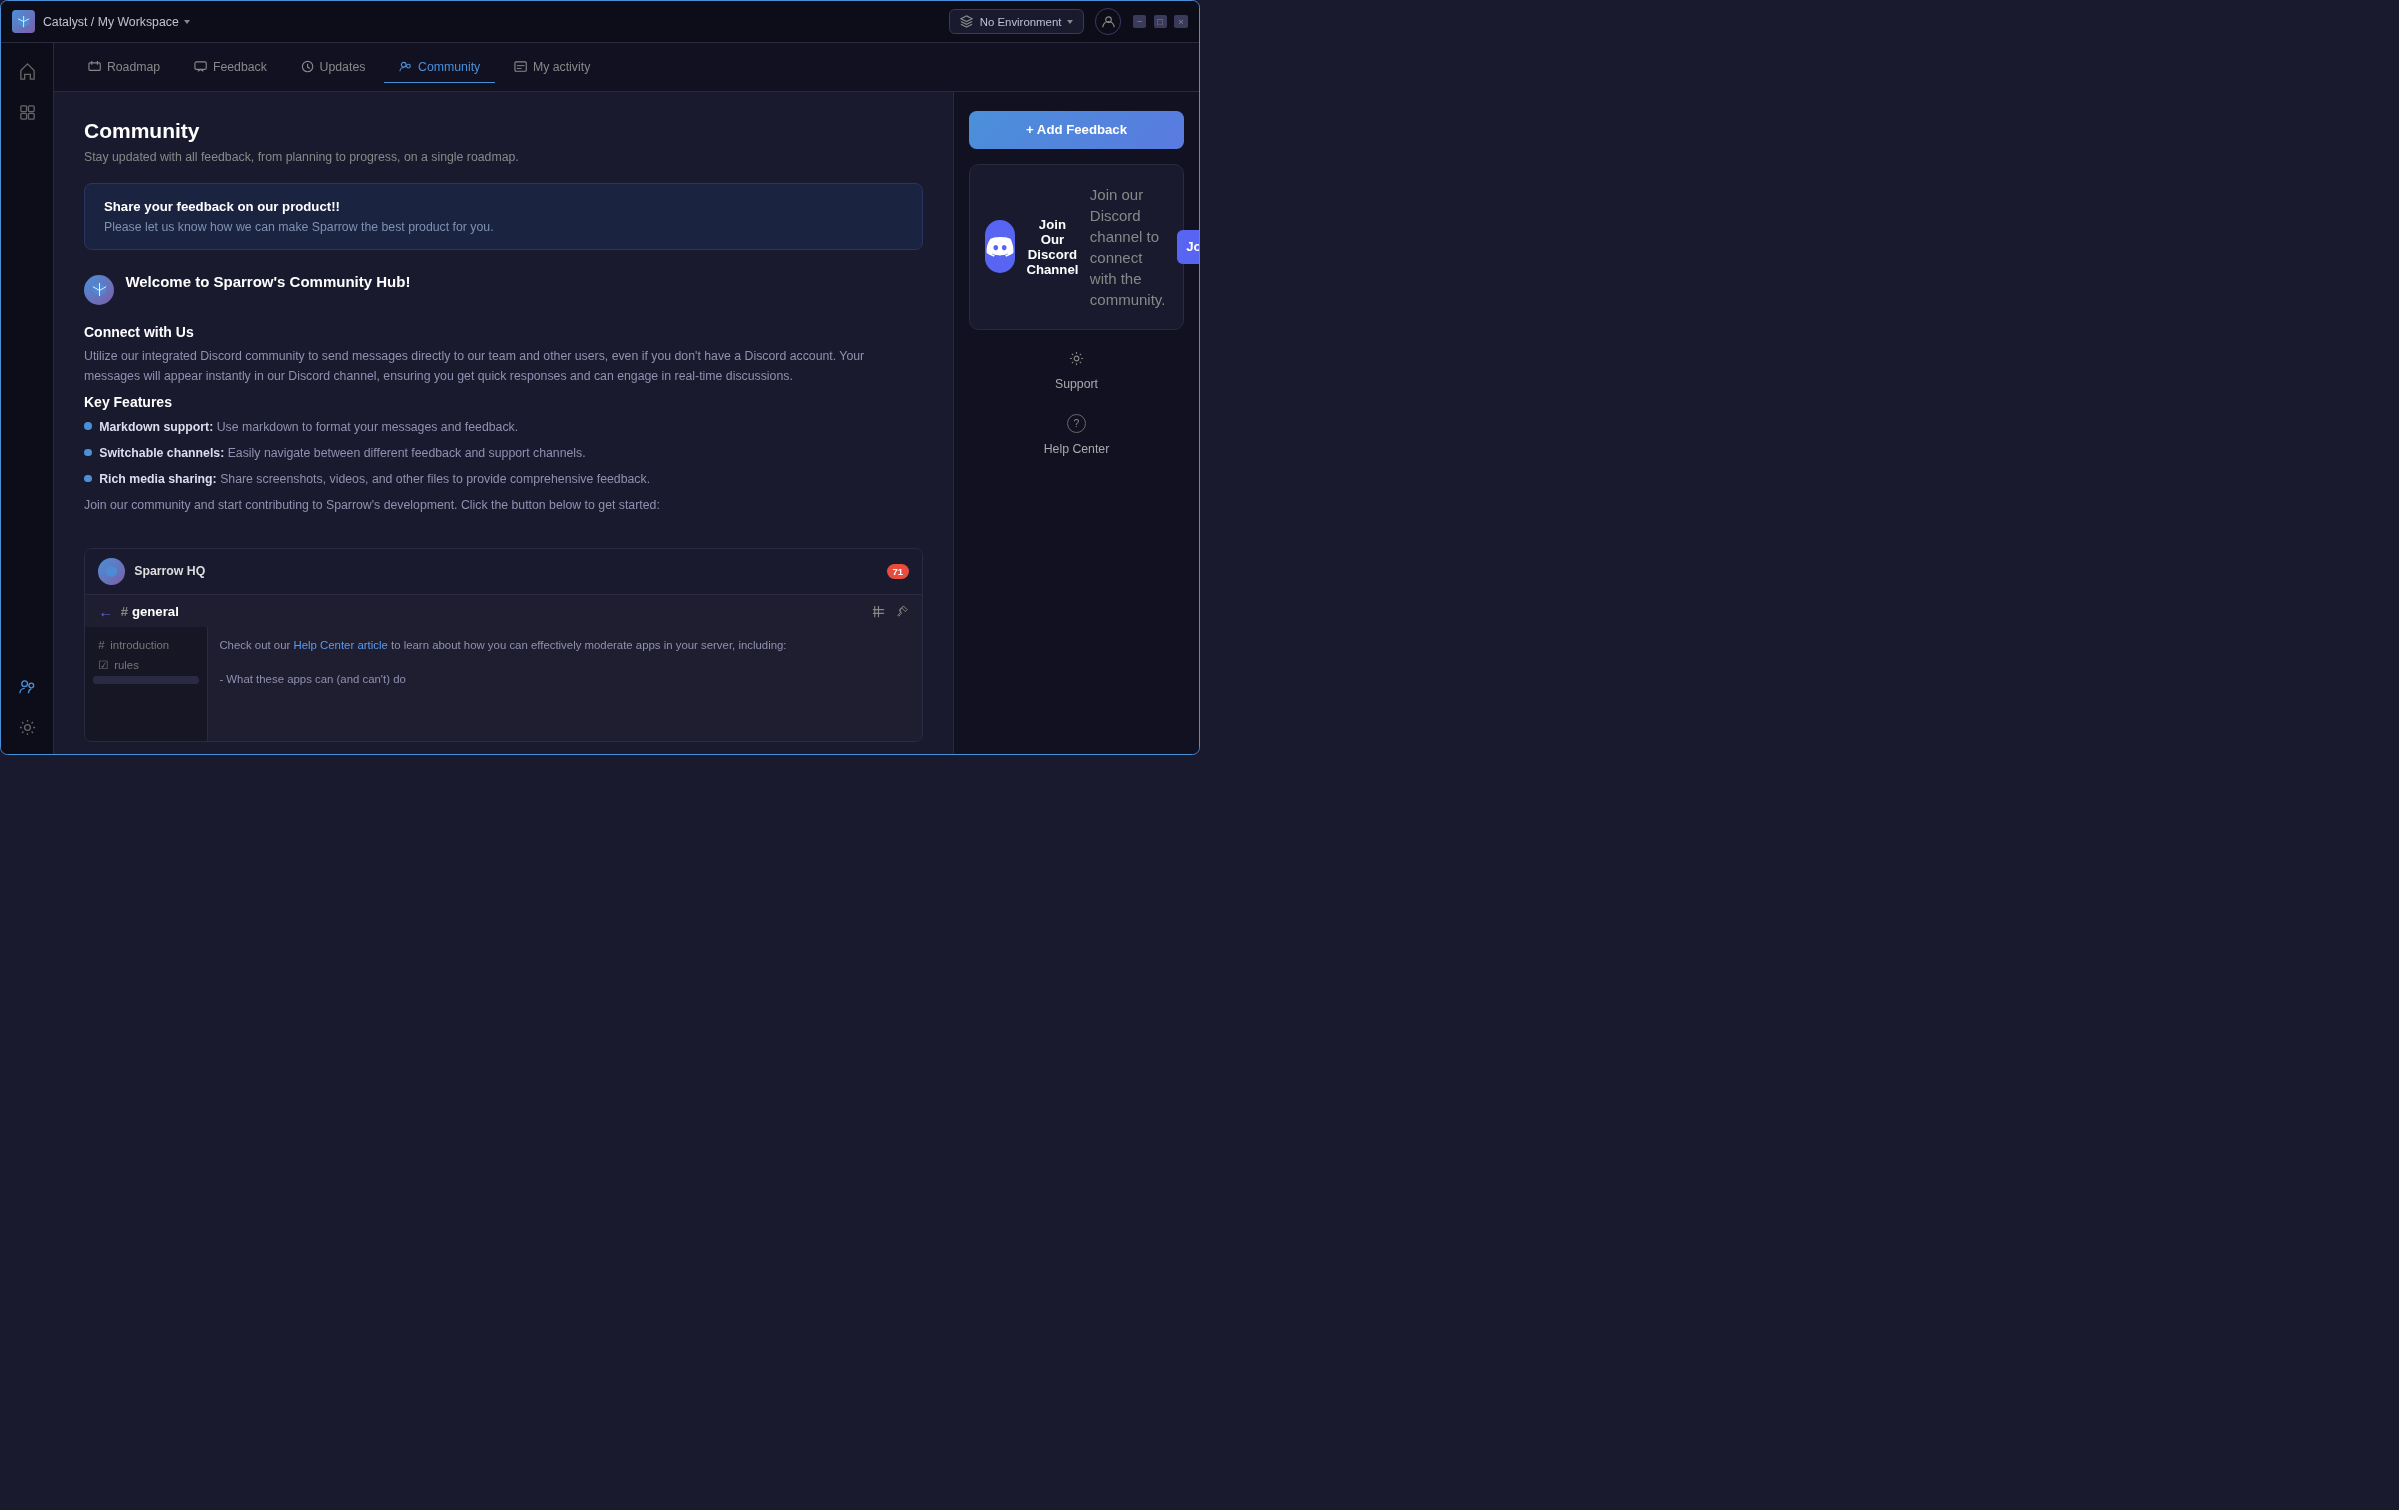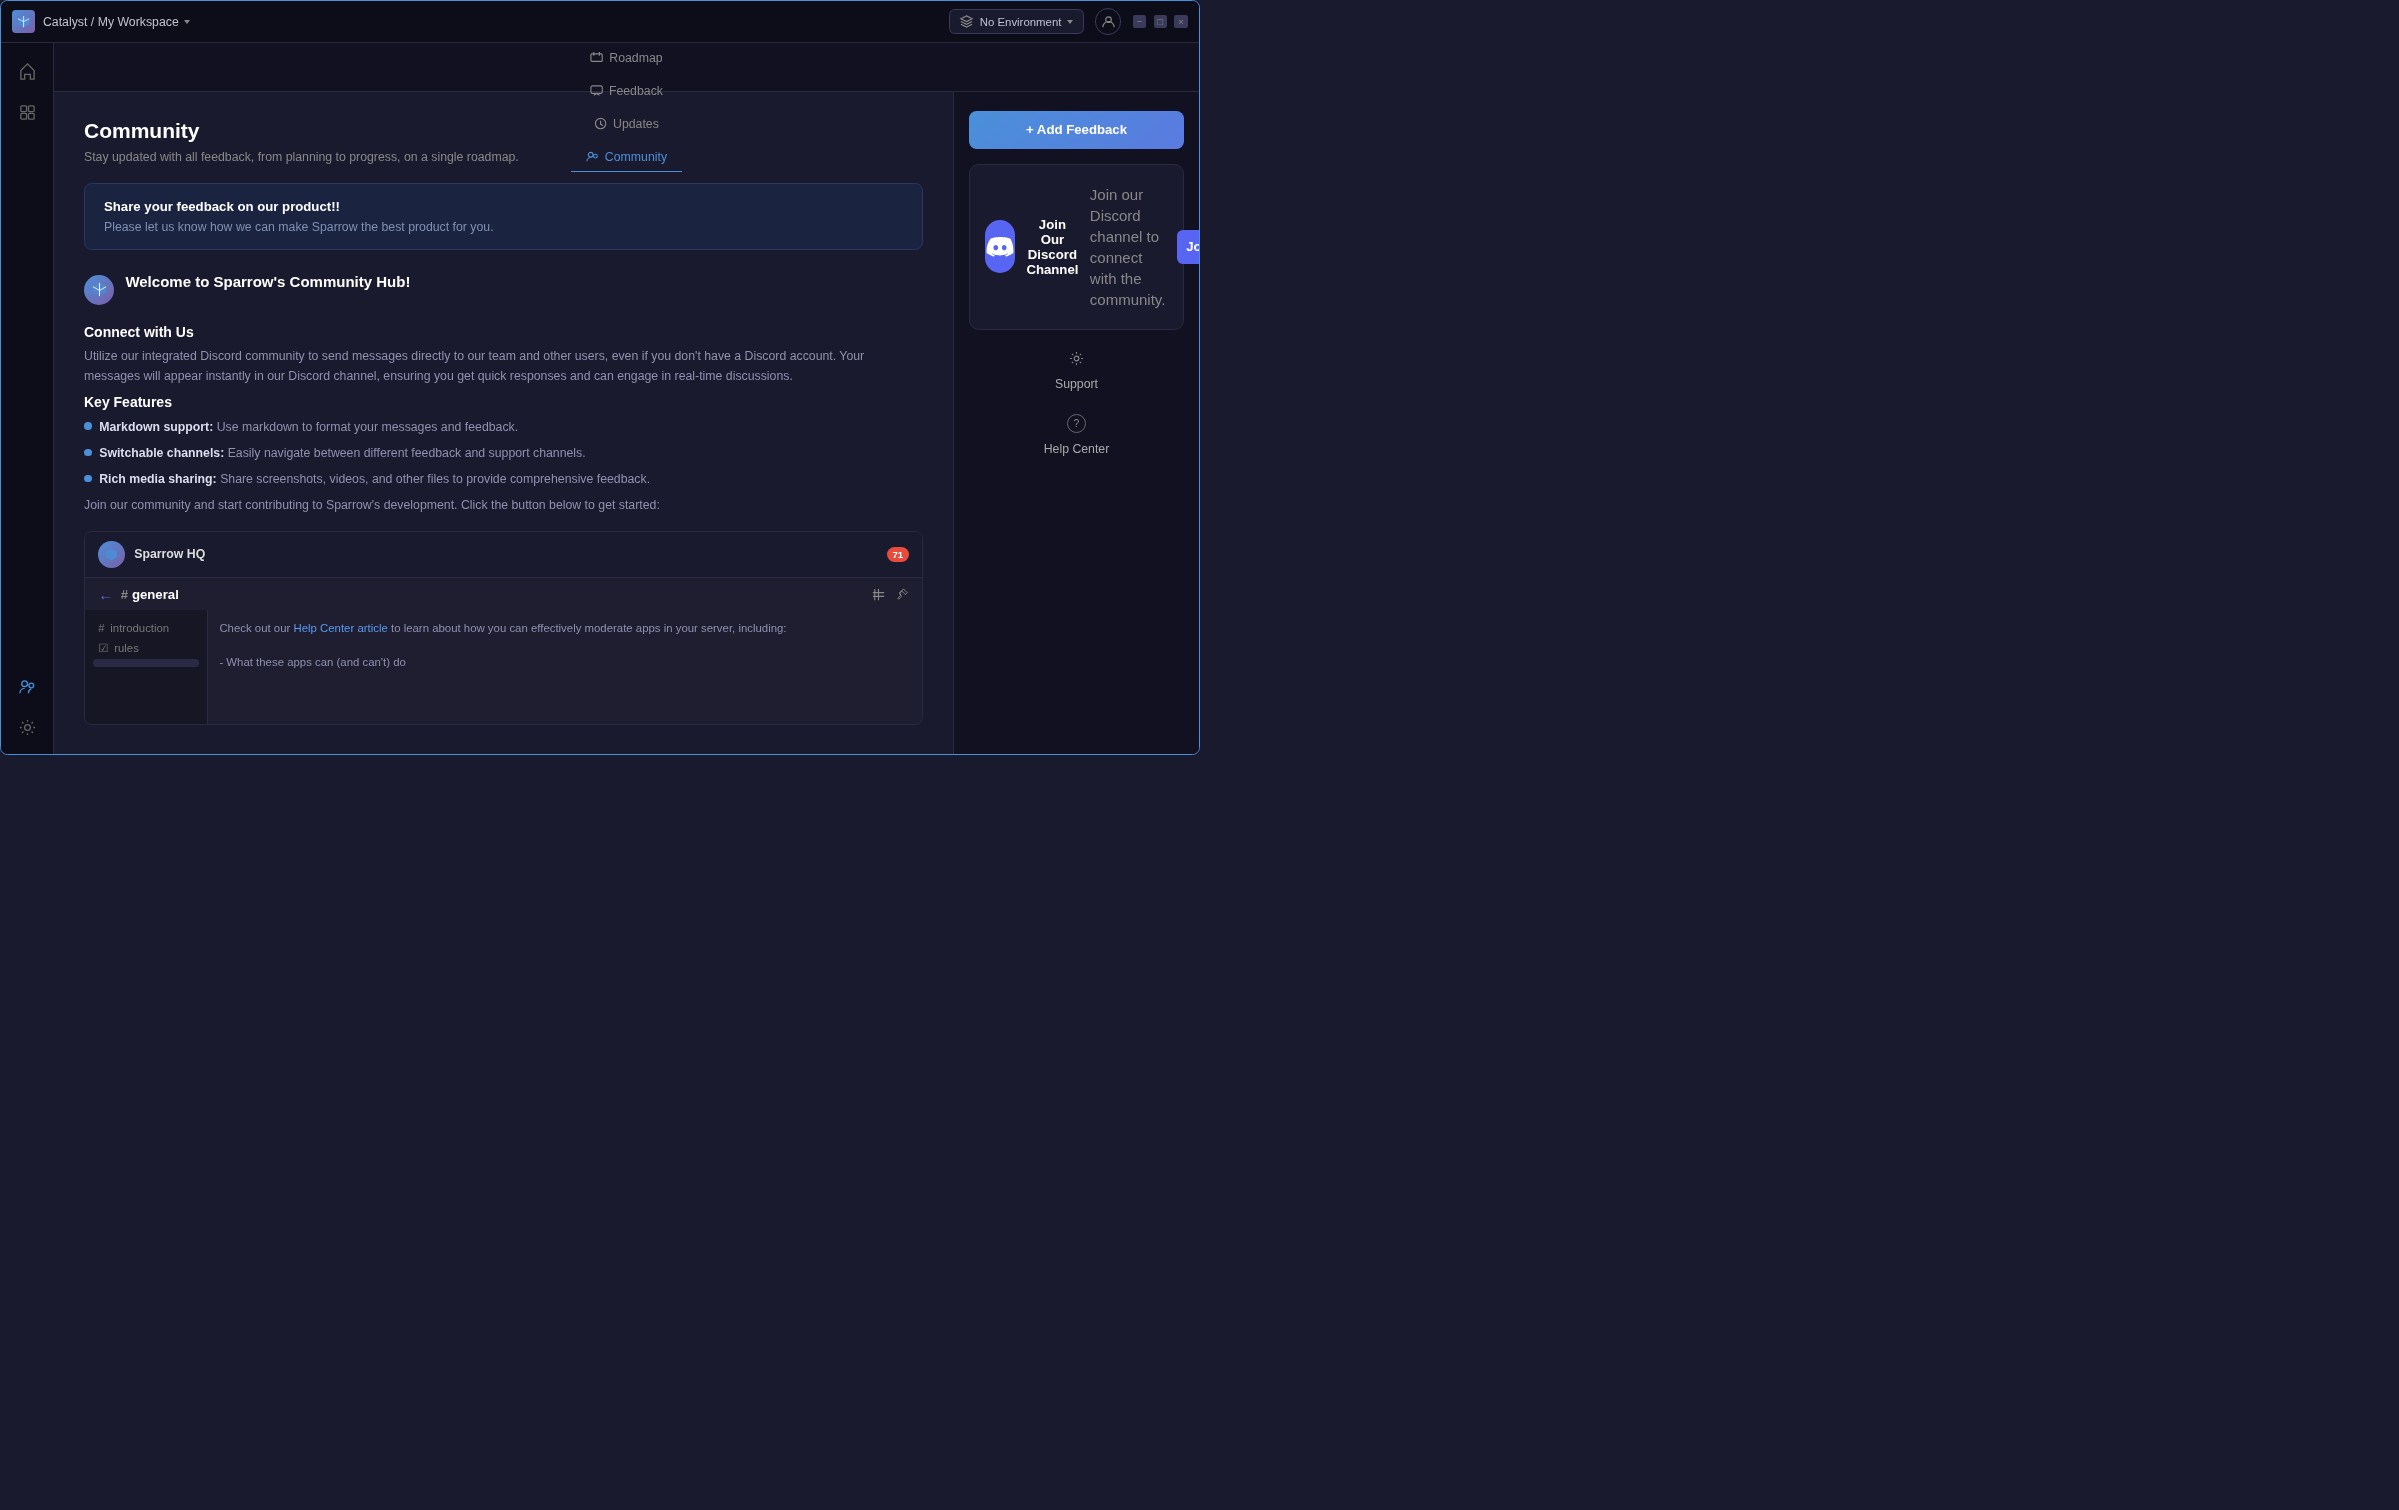--- a/index.html
+++ b/index.html
@@ -143,21 +143,20 @@
 
     
     .tab-bar {
       display: flex;
       align-items: center;
       background: #111122;
       border-bottom: 0.9px solid #2a2a3e;
       height: 49px;
       padding: 0 19px;
       gap: 3.8px;
-      flex-direction: column;
     }
     .tab-item {
       display: flex;
       align-items: center;
       gap: 5.7px;
       padding: 7.6px 15px;
       color: #888;
       cursor: pointer;
       border-bottom: 1.9px solid transparent;
       font-size: 12.3px;
@@ -291,21 +290,21 @@
       color: #dde;
       font-weight: 600;
     }
 
     
     .discord-embed {
       background: #1e1e30;
       border-radius: 7.6px;
       overflow: hidden;
       border: 0.9px solid #2a2a40;
-      margin-top: 15px;
+      margin-top: 32px;
     }
     .discord-header {
       background: #1a1a2e;
       padding: 9.5px 13.2px;
       display: flex;
       align-items: center;
       gap: 9.5px;
       border-bottom: 0.9px solid #2a2a40;
     }
     .discord-logo-small {

